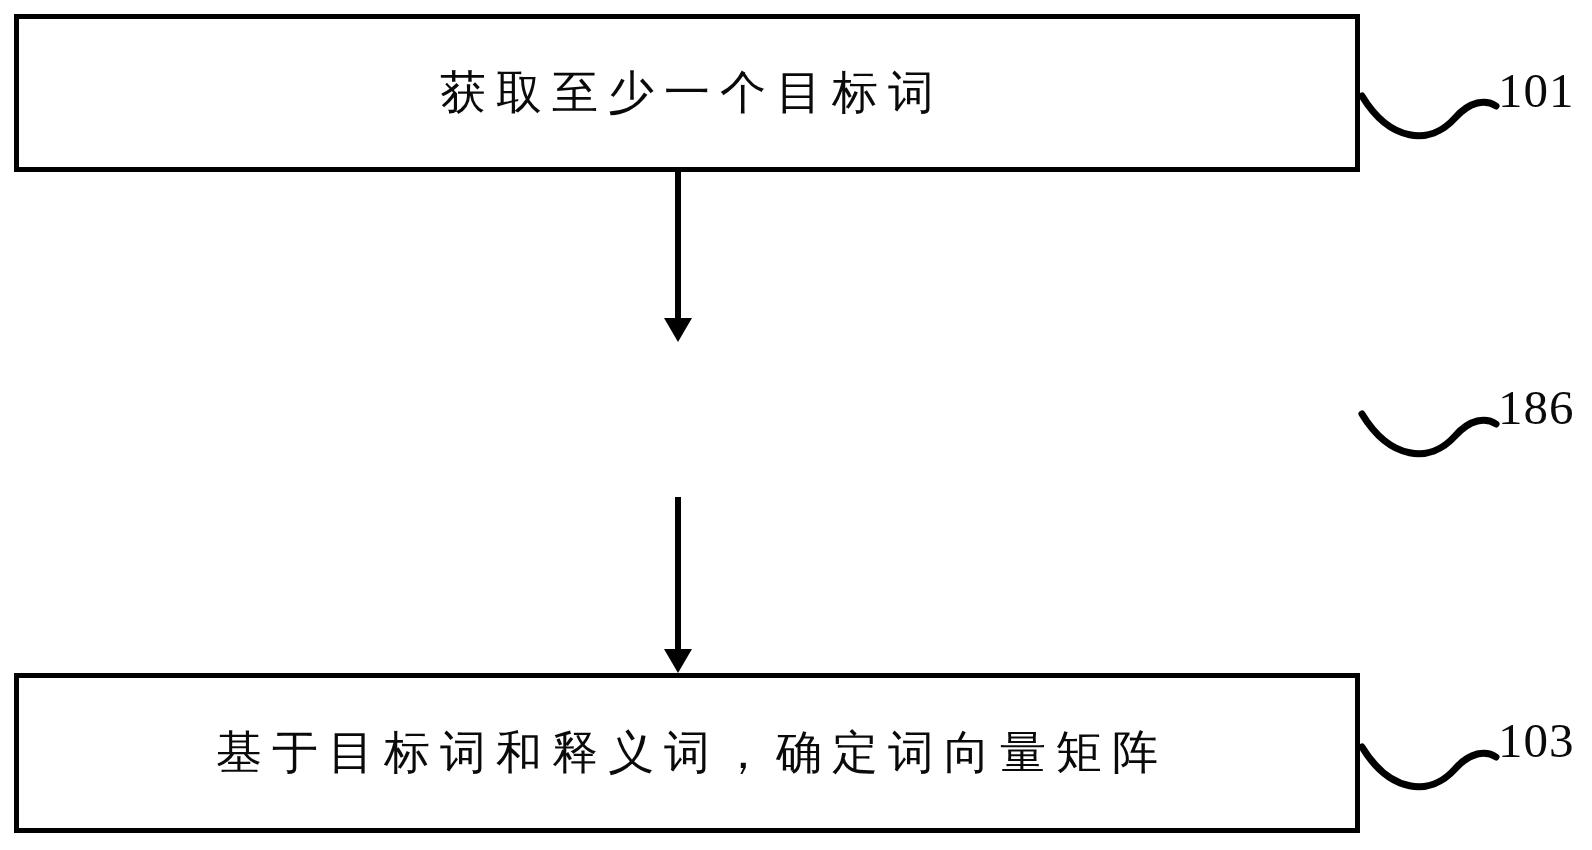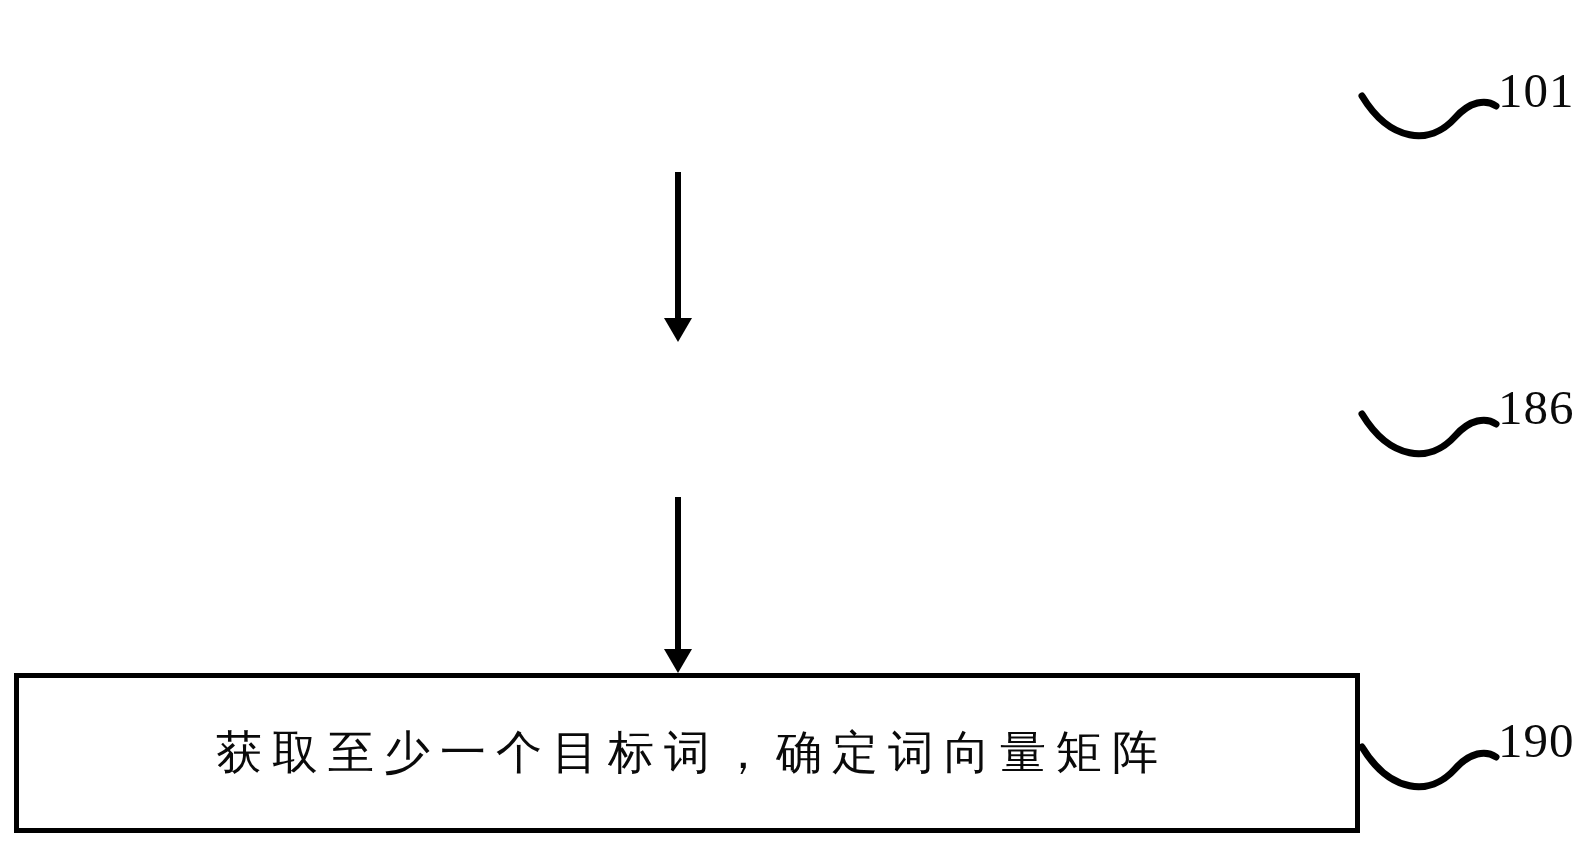--- a/index.html
+++ b/index.html
@@ -60,24 +60,27 @@
   }
   #ref-101 { left: 1498px; top: 66px; }
   #ref-102 { left: 1498px; top: 383px; }
   #ref-103 { left: 1498px; top: 716px; }
 </style>
 </head>
 <body>
 
 <div id="canvas">
 
+  <div class="flow-box" id="box-1">
+    <span class="flow-box-label">获取至少一个目标词</span>
+  </div>
 
 
   <div class="flow-box" id="box-3">
-    <span class="flow-box-label">获取至少一个目标词，确定词向量矩阵</span>
+    <span class="flow-box-label">基于目标词和释义词，确定词向量矩阵</span>
   </div>
 
   <svg class="connector" viewBox="0 0 1592 850">
 
     <g>
       <line x1="678" y1="172" x2="678" y2="320" stroke="#000000" stroke-width="6"></line>
       <polygon points="664,318 692,318 678,342" fill="#000000"></polygon>
     </g>
 
     <g>
@@ -87,15 +90,15 @@
 
     <path d="M 1362 96 C 1390 142, 1430 146, 1455 118 C 1470 101, 1486 99, 1496 106" fill="none" stroke="#000000" stroke-width="7" stroke-linecap="round"></path>
 
     <path d="M 1362 414 C 1390 460, 1430 464, 1455 436 C 1470 419, 1486 417, 1496 424" fill="none" stroke="#000000" stroke-width="7" stroke-linecap="round"></path>
 
     <path d="M 1362 747 C 1390 793, 1430 797, 1455 769 C 1470 752, 1486 750, 1496 757" fill="none" stroke="#000000" stroke-width="7" stroke-linecap="round"></path>
   </svg>
 
   <span class="ref-number" id="ref-101">101</span>
   <span class="ref-number" id="ref-102">186</span>
-  <span class="ref-number" id="ref-103">190</span>
+  <span class="ref-number" id="ref-103">103</span>
 
 </div>
 
 </body></html>

